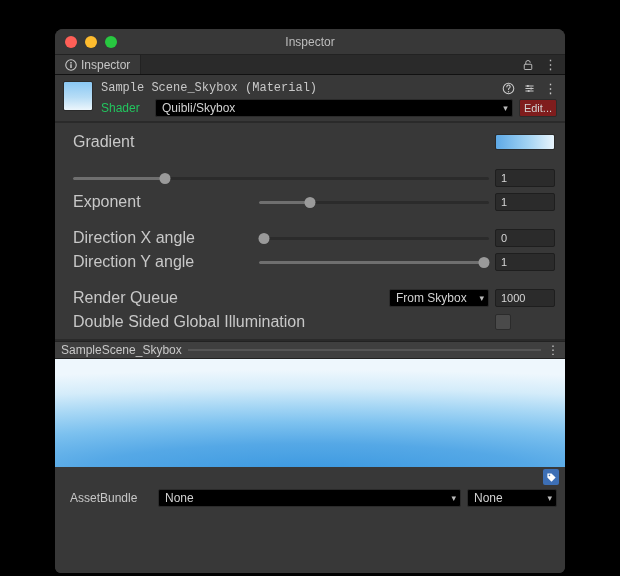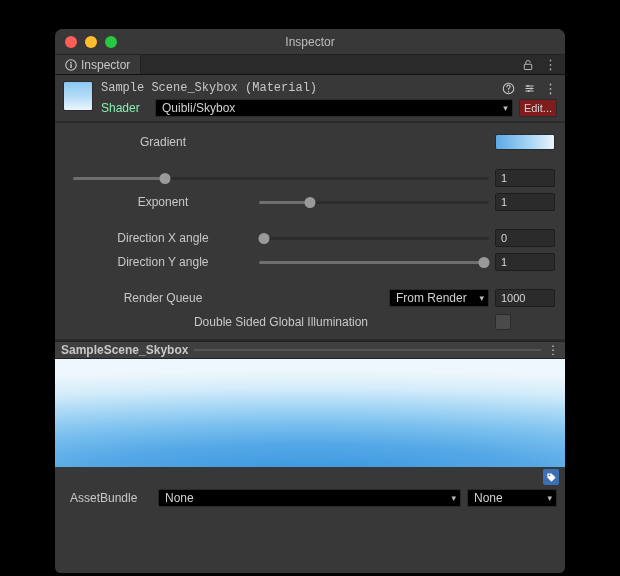--- a/index.html
+++ b/index.html
@@ -22,38 +22,38 @@
   .tab svg { flex: none; }
   .spacer { flex: 1; }
   .tabbar .right { display: flex; align-items: center; gap: 10px; padding: 0 8px; color: #bcbcbc; }
   .header { display: flex; align-items: flex-start; padding: 6px 8px 4px 8px; gap: 8px; }
   .mat-thumb { width: 30px; height: 30px; border-radius: 2px; background: linear-gradient(180deg,#8ac8f4 0%, #b7ddf6 55%, #ecf6fc 100%); border:1px solid #2b2b2b;}
   .header-main { flex: 1; display: flex; flex-direction: column; gap: 4px;}
   .header-top { display: flex; align-items: center; }
   .mat-title { font-size: 12px; color: #c8c8c8; flex:1;font-family:Liberation Mono, monospace;}
   .icons { display: flex; gap: 8px; color: #c8c8c8; align-items: center;}
   .shader-row { display:flex; align-items:center; gap:6px;}
-  .shader-label { font-size:12px; color:#86efac; width:48px;}
+  .shader-label { font-size:12px; color:#22c55e; width:48px;}
   .dropdown { flex:1; background:#000000; border:1px solid #2b2b2b; border-radius:2px; height:18px; display:flex; align-items:center; padding:0 14px 0 6px; font-size:12px; color:#d2d2d2; position:relative;}
   .dropdown::after { content:"▾"; position:absolute; right:4px; font-size:9px; color:#bbb;}
   .btn { background:#7f1d1d; border:1px solid #2b2b2b; color:#d2d2d2; font-size:11px; height:18px; padding:0 4px; border-radius:2px; display:flex; align-items:center; min-width:34px; justify-content:center; white-space:nowrap; overflow:hidden;}
   .divider { height:2px; background:#2a2a2a;}
   .props { padding:10px 10px 8px 18px; display:flex; flex-direction:column; gap:6px; border-bottom:2px solid #2a2a2a;}
   .row { display:flex; align-items:center; height:18px; gap:6px;}
-  .label { width:180px; font-size:12px; color:#c8c8c8;text-align:center;}
+  .label { width:180px; font-size:16px; color:#c8c8c8;}
   .grad-swatch { width:60px; height:16px; border-radius:2px; background:linear-gradient(90deg,#5ea9e6 0%, #a2d3f3 55%, #e8f4fc 100%); border:1px solid #2b2b2b; margin-left:auto;}
   .slider-wrap { flex:1; position:relative; height:18px; display:flex; align-items:center;}
   .track { position:absolute; left:0; right:0; height:3px; background:#2b2b2b; border-radius:2px;}
   .fill { position:absolute; left:0; height:3px; background:#6f6f6f; border-radius:2px;}
   .thumb { position:absolute; width:11px; height:11px; background:#9a9a9a; border-radius:50%; transform:translateX(-50%);}
   .num-field { width:60px; height:18px; background:#2b2b2b; border:1px solid #1e1e1e; border-radius:2px; color:#d6d6d6; font-size:11px; padding:0 5px; display:flex; align-items:center;}
   .gap6 { height:6px;}
   .checkbox { width:16px; height:16px; background:#4a4a4a; border:1px solid #2b2b2b; border-radius:2px;}
   .preview-header { height:18px; background:#3f3f3f; display:flex; align-items:center; padding:0 6px; border-top:1px solid #222; border-bottom:1px solid #222;}
-  .preview-header .pname { font-size:12px; color:#c8c8c8; font-weight:700;}
+  .preview-header .pname { font-size:12px; color:#c8c8c8; font-weight:400;}
   .preview-header .line { flex:1; height:2px; background:#555; margin:0 6px;}
   .preview-header .menu { color:#c8c8c8; font-size:12px;}
   .preview {
     height:108px; position:relative; overflow:hidden;
     background:
       radial-gradient(ellipse 160% 95% at 50% 105%, #3a98e0 0%, #55a8e6 28%, #7cc1ef 48%, #a9d8f5 66%, #d4ecfa 82%, #eef7fd 100%);
   }
   .footer { flex:1; background:#383838; display:flex; flex-direction:column;}
   .tag-row { display:flex; justify-content:flex-end; padding:2px 6px;}
   .tag-ic { width:16px; height:16px; background:#3d6fb5; border-radius:2px; display:flex; align-items:center; justify-content:center;}
@@ -168,21 +168,21 @@
           <div class="fill" style="width: 98%;"></div>
           <div class="thumb" style="left: 98%;"></div>
       </div>
       <div class="num-field">1</div>
     </div>
     <div class="gap6"></div>
     <div class="row">
       <div class="label">Render Queue</div>
       <div style="flex:1"></div>
       <div class="dropdown" style="flex:none;width:100px;">
-          <span>From Render</span>
+          <span>From Skybox</span>
         </div>
       <div class="num-field">1000</div>
     </div>
     <div class="row">
       <div class="label" style="width:auto;flex:1;">Double Sided Global Illumination</div>
       <div class="checkbox" style="margin-right:44px;"></div>
     </div>
   </div>
 
   <div class="preview-header">

